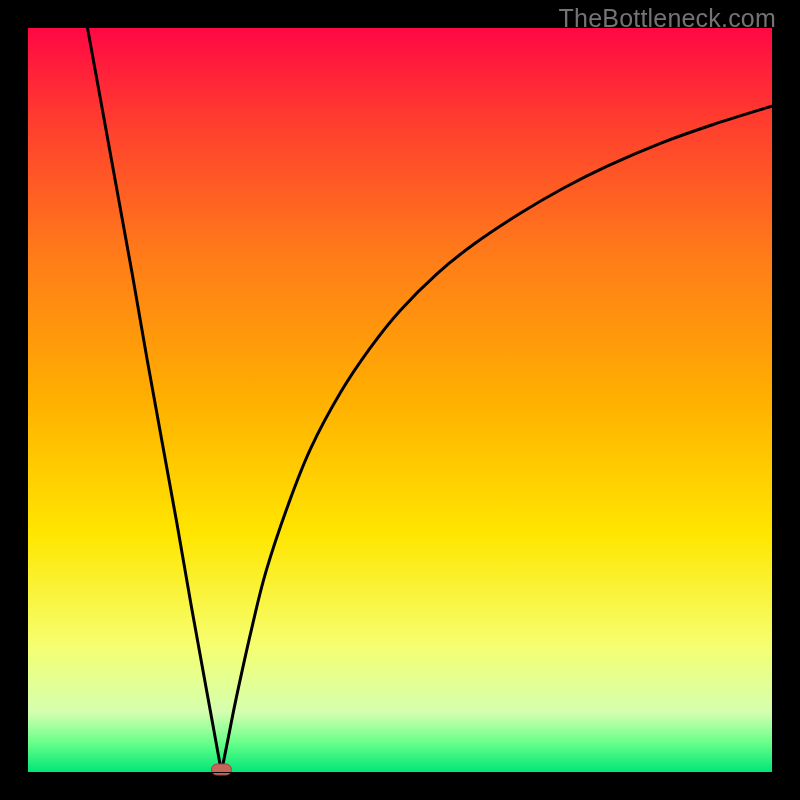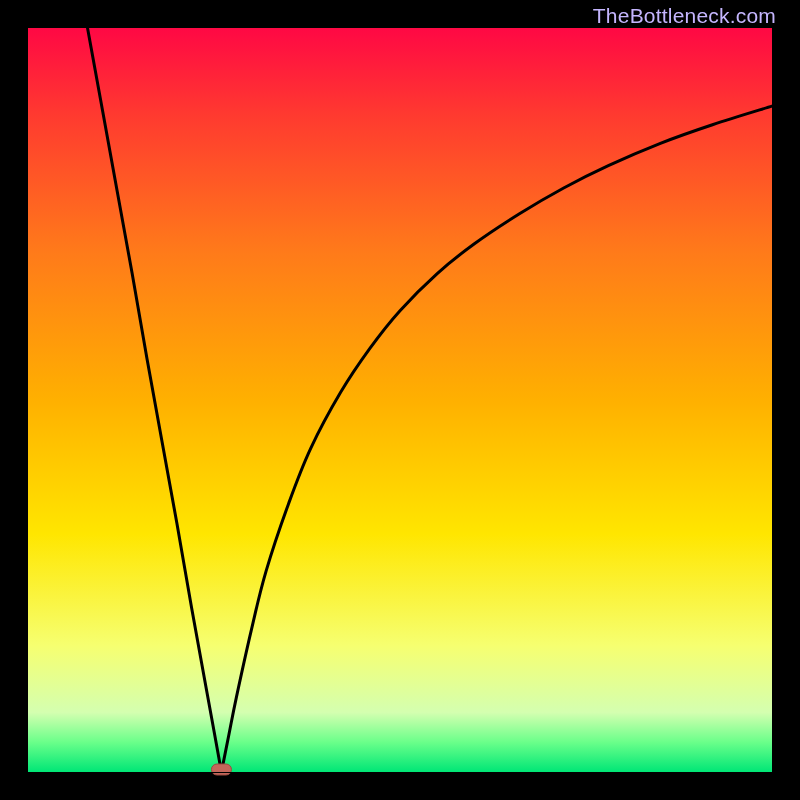--- a/index.html
+++ b/index.html
@@ -14,22 +14,22 @@
   .frame {
     position: relative;
     width: 800px;
     height: 800px;
     background: #000;
   }
   .watermark {
     position: absolute;
     top: 4px;
     right: 24px;
-    color: #c4b5fd;
-    font-size: 21px;
+    color: #737373;
+    font-size: 25px;
     font-weight: 500;
     letter-spacing: 0.2px;
     z-index: 10;
     user-select: none;
   }
   svg {
     display: block;
   }
 </style>
 </head>

